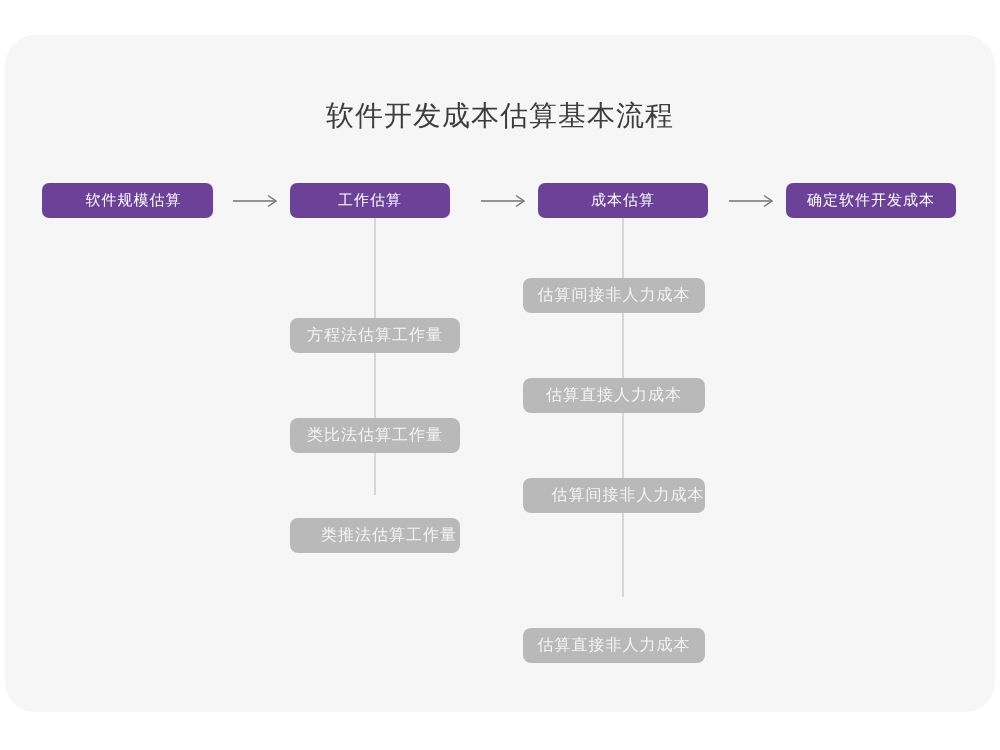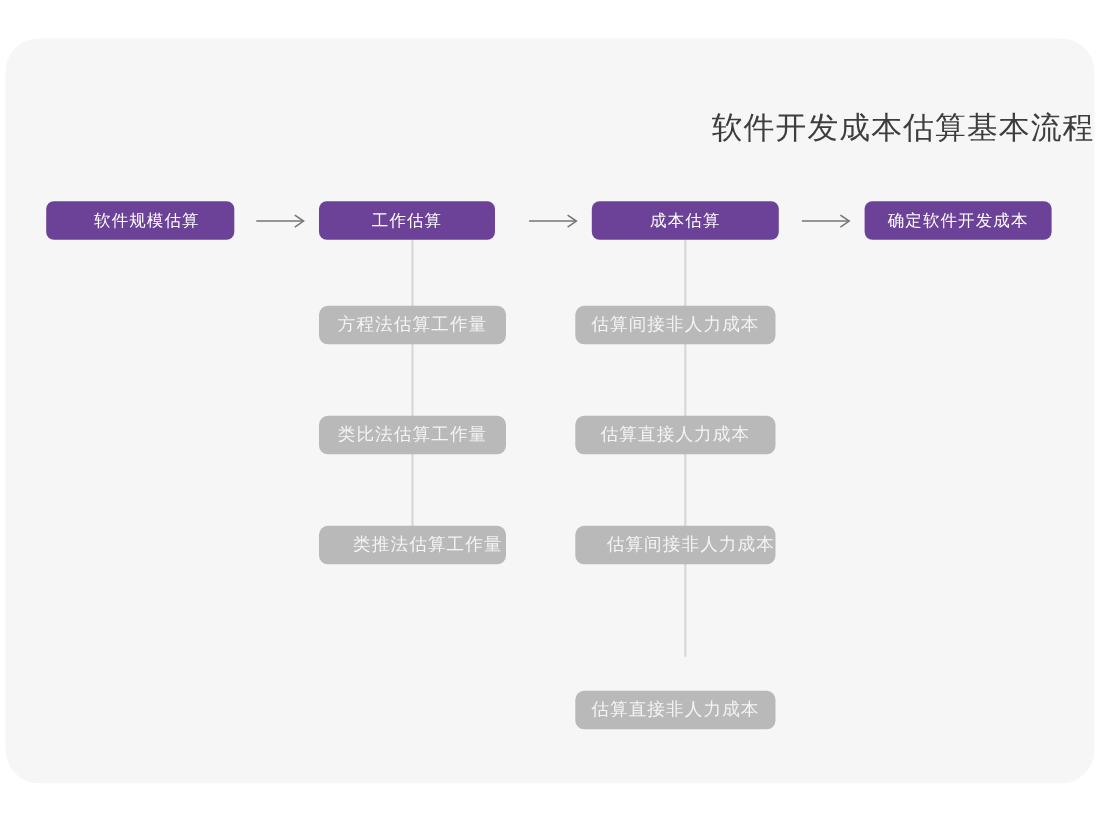--- a/index.html
+++ b/index.html
@@ -29,21 +29,21 @@
     width: 990px;
     height: 677px;
     background: var(--card-background);
     border-radius: 30px;
   }
   .title {
     position: absolute;
     left: 0;
     top: 62px;          
     width: 100%;
-    text-align: right;
+    text-align: center;
     font-size: 28px;
     font-weight: 500;
     letter-spacing: 1px;
     color: var(--title-text);
   }
   .vline {
     position: absolute;
     width: 2px;
     background: var(--connector-gray);
     z-index: 1;
@@ -79,21 +79,21 @@
   .main-4 { left: 781px; width: 170px; }
   .arrow {
     position: absolute;
     top: 159px;         
     z-index: 2;
   }
   .arrow-1 { left: 226px; }
   .arrow-2 { left: 474px; }
   .arrow-3 { left: 722px; }
   .sub { width: 170px; }
-  .col-work { left: 285px; }
+  .col-work { left: 285px; margin-top: 40px; }
   .col-cost { left: 518px; width: 182px; }
   .row-1 { top: 243px; }  
   .row-2 { top: 343px; }
   .row-3 { top: 443px; padding-left: 28px; }
   .row-4 { top: 545px; margin-top: 48px; }
 </style>
 </head>
 <body>
 
 <div class="page">

